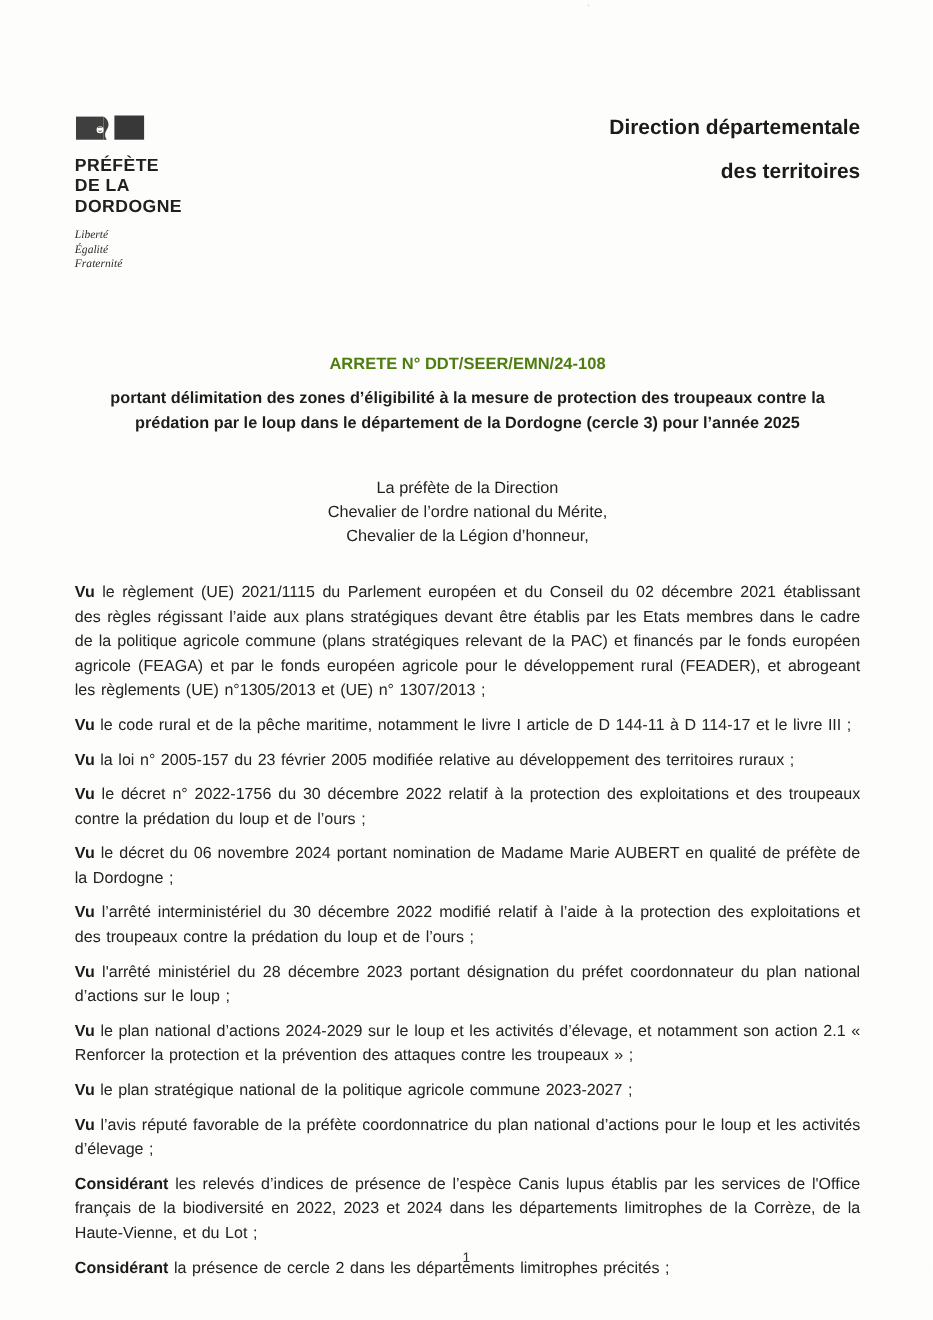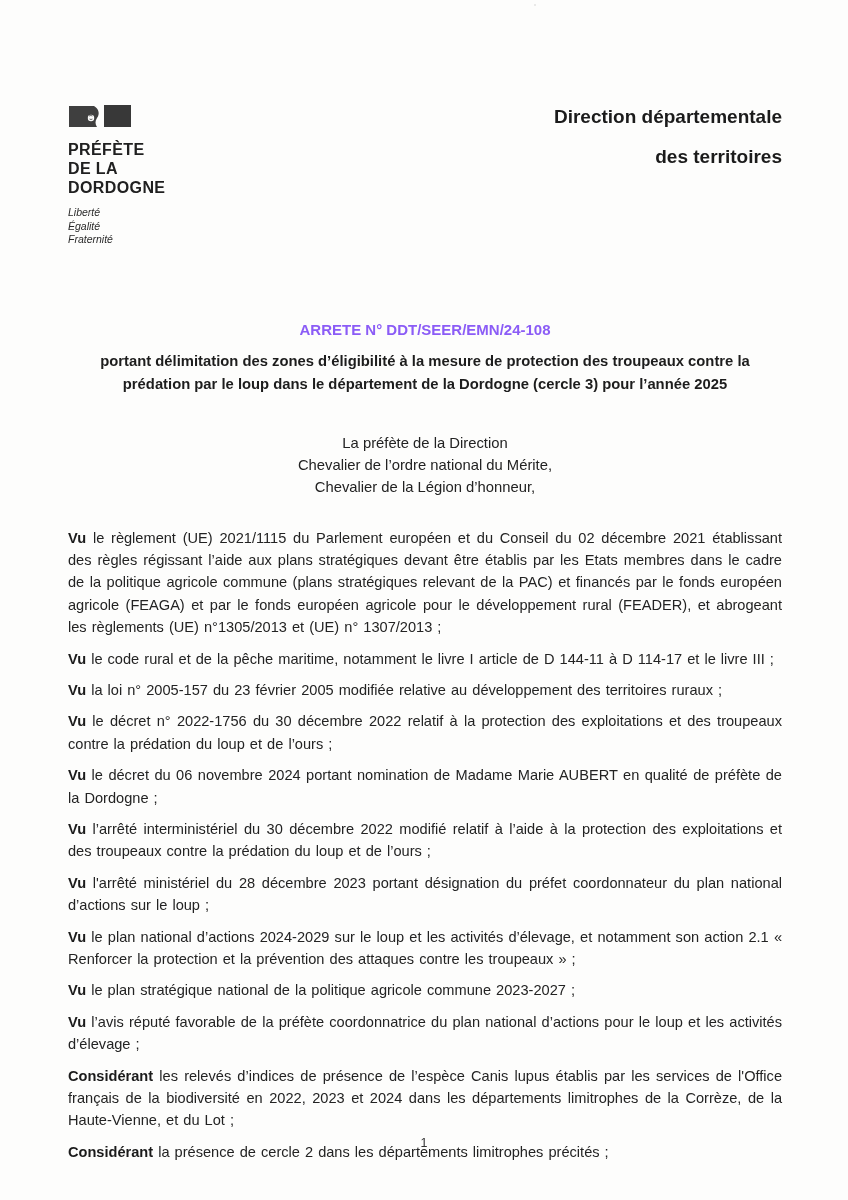--- a/index.html
+++ b/index.html
@@ -29,38 +29,38 @@
   .marianne .flag { margin-bottom: 6px; margin-left: 1px; }
   .org-name {
     font-weight: 700;
     font-size: 16px;
     line-height: 19px;
     letter-spacing: 0.4px;
     color: #202020;
   }
   .motto {
     margin-top: 9px;
-    font-family: Liberation Sans, sans-serif;
+    font-family: Liberation Serif, serif;
     font-style: italic;
     font-size: 10.5px;
     line-height: 13.5px;
     color: #2a2a2a;
   }
   .direction {
     text-align: right;
     font-weight: 700;
     font-size: 19px;
     line-height: 24px;
     color: #1b1b1b;
     padding-top: 2px;
   }
   .direction .dir-line + .dir-line { margin-top: 16px; }
   
   .title-block { margin-top: 74px; text-align: center; }
-  .ref { font-weight: 700; font-size: 15px; color: #8b5cf6; }
+  .ref { font-weight: 700; font-size: 15px; color: #4d7c0f; }
   .subject {
     font-weight: 700;
     font-size: 14.8px;
     line-height: 23px;
     max-width: 706px;
     margin: 12px auto 0 auto;
     color: #1d1d1d;
   }
   
   .salutation {

